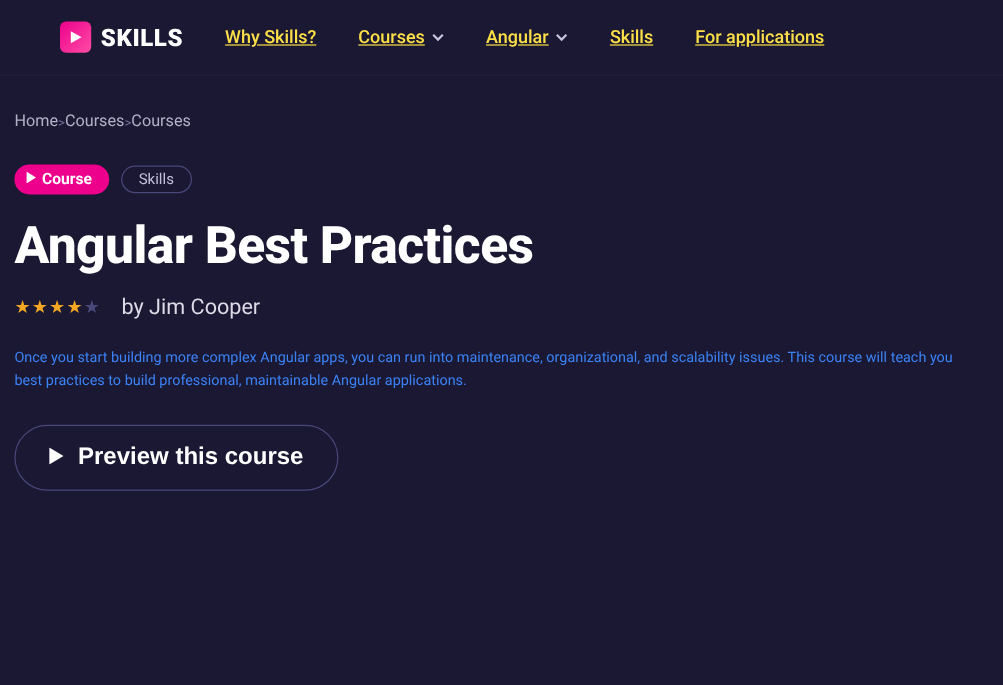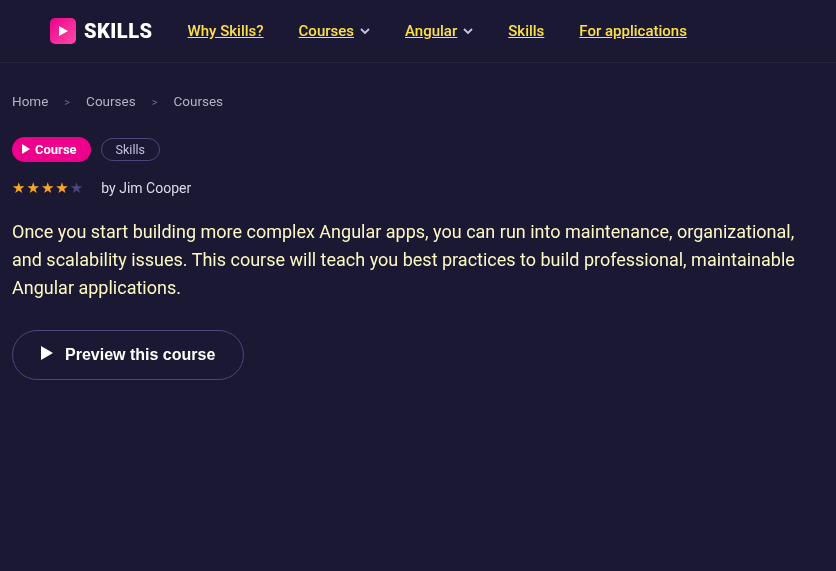--- a/index.html
+++ b/index.html
@@ -51,21 +51,20 @@
     gap: 6px;
     cursor: pointer;
     text-decoration: underline;
   }
   .chev {
     display: inline-block;
   }
   .breadcrumbs {
     display: flex;
     align-items: flex-end;
-    gap: 16px;
     padding: 30px 12px 0 12px;
     color: #b3b0c8;
     font-size: 13.5px;
   }
   .crumb { cursor: pointer; }
   .sep { color: #6e6a94; font-size: 11px; }
   .content {
     padding: 28px 0 0 12px;
   }
   .badges {
@@ -102,35 +101,35 @@
   }
   .meta {
     display: flex;
     align-items: center;
     gap: 18px;
     margin-bottom: 22px;
   }
   .stars { display: flex; gap: 1px; }
   .star { color: #f5a623; font-size: 15px; line-height: 1;}
   .star.empty { color: #4a477a; }
-  .author { color: #dedae8; font-size: 14px; }
+  .author { color: #dedae8; font-size: 18px; }
   .description {
-    color: #fef9c3;
-    font-size: 18px;
+    color: #3b82f6;
+    font-size: 12px;
     line-height: 1.55;
     max-width: 800px;
     margin-bottom: 28px;
   }
   .preview-btn {
     border: 1.5px solid #4a477a;
     background: transparent;
     color: #fff;
     border-radius: 30px;
     padding: 15px 28px;
-    font-size: 16px;
+    font-size: 20px;
     font-weight: 700;
     display: inline-flex;
     align-items: center;
     gap: 12px;
     cursor: pointer;
     text-align: center;
   }
   .play-tri {
     display: inline-block;
   }
@@ -186,20 +185,21 @@
       <span><svg width="8" height="10" viewBox="0 0 8 10">
             <polygon points="0,0 8,5 0,10" fill="#fff"></polygon>
           </svg></span>
       <span>Course</span>
     </div>
     <div class="badge-skills">
       <span>Skills</span>
     </div>
   </div>
 
+  <h1 class="title">Angular Best Practices</h1>
 
   <div class="meta">
     <div class="stars">
       <span class="star">★</span>
       <span class="star">★</span>
       <span class="star">★</span>
       <span class="star">★</span>
       <span class="star empty">★</span>
     </div>
     <div class="author">

